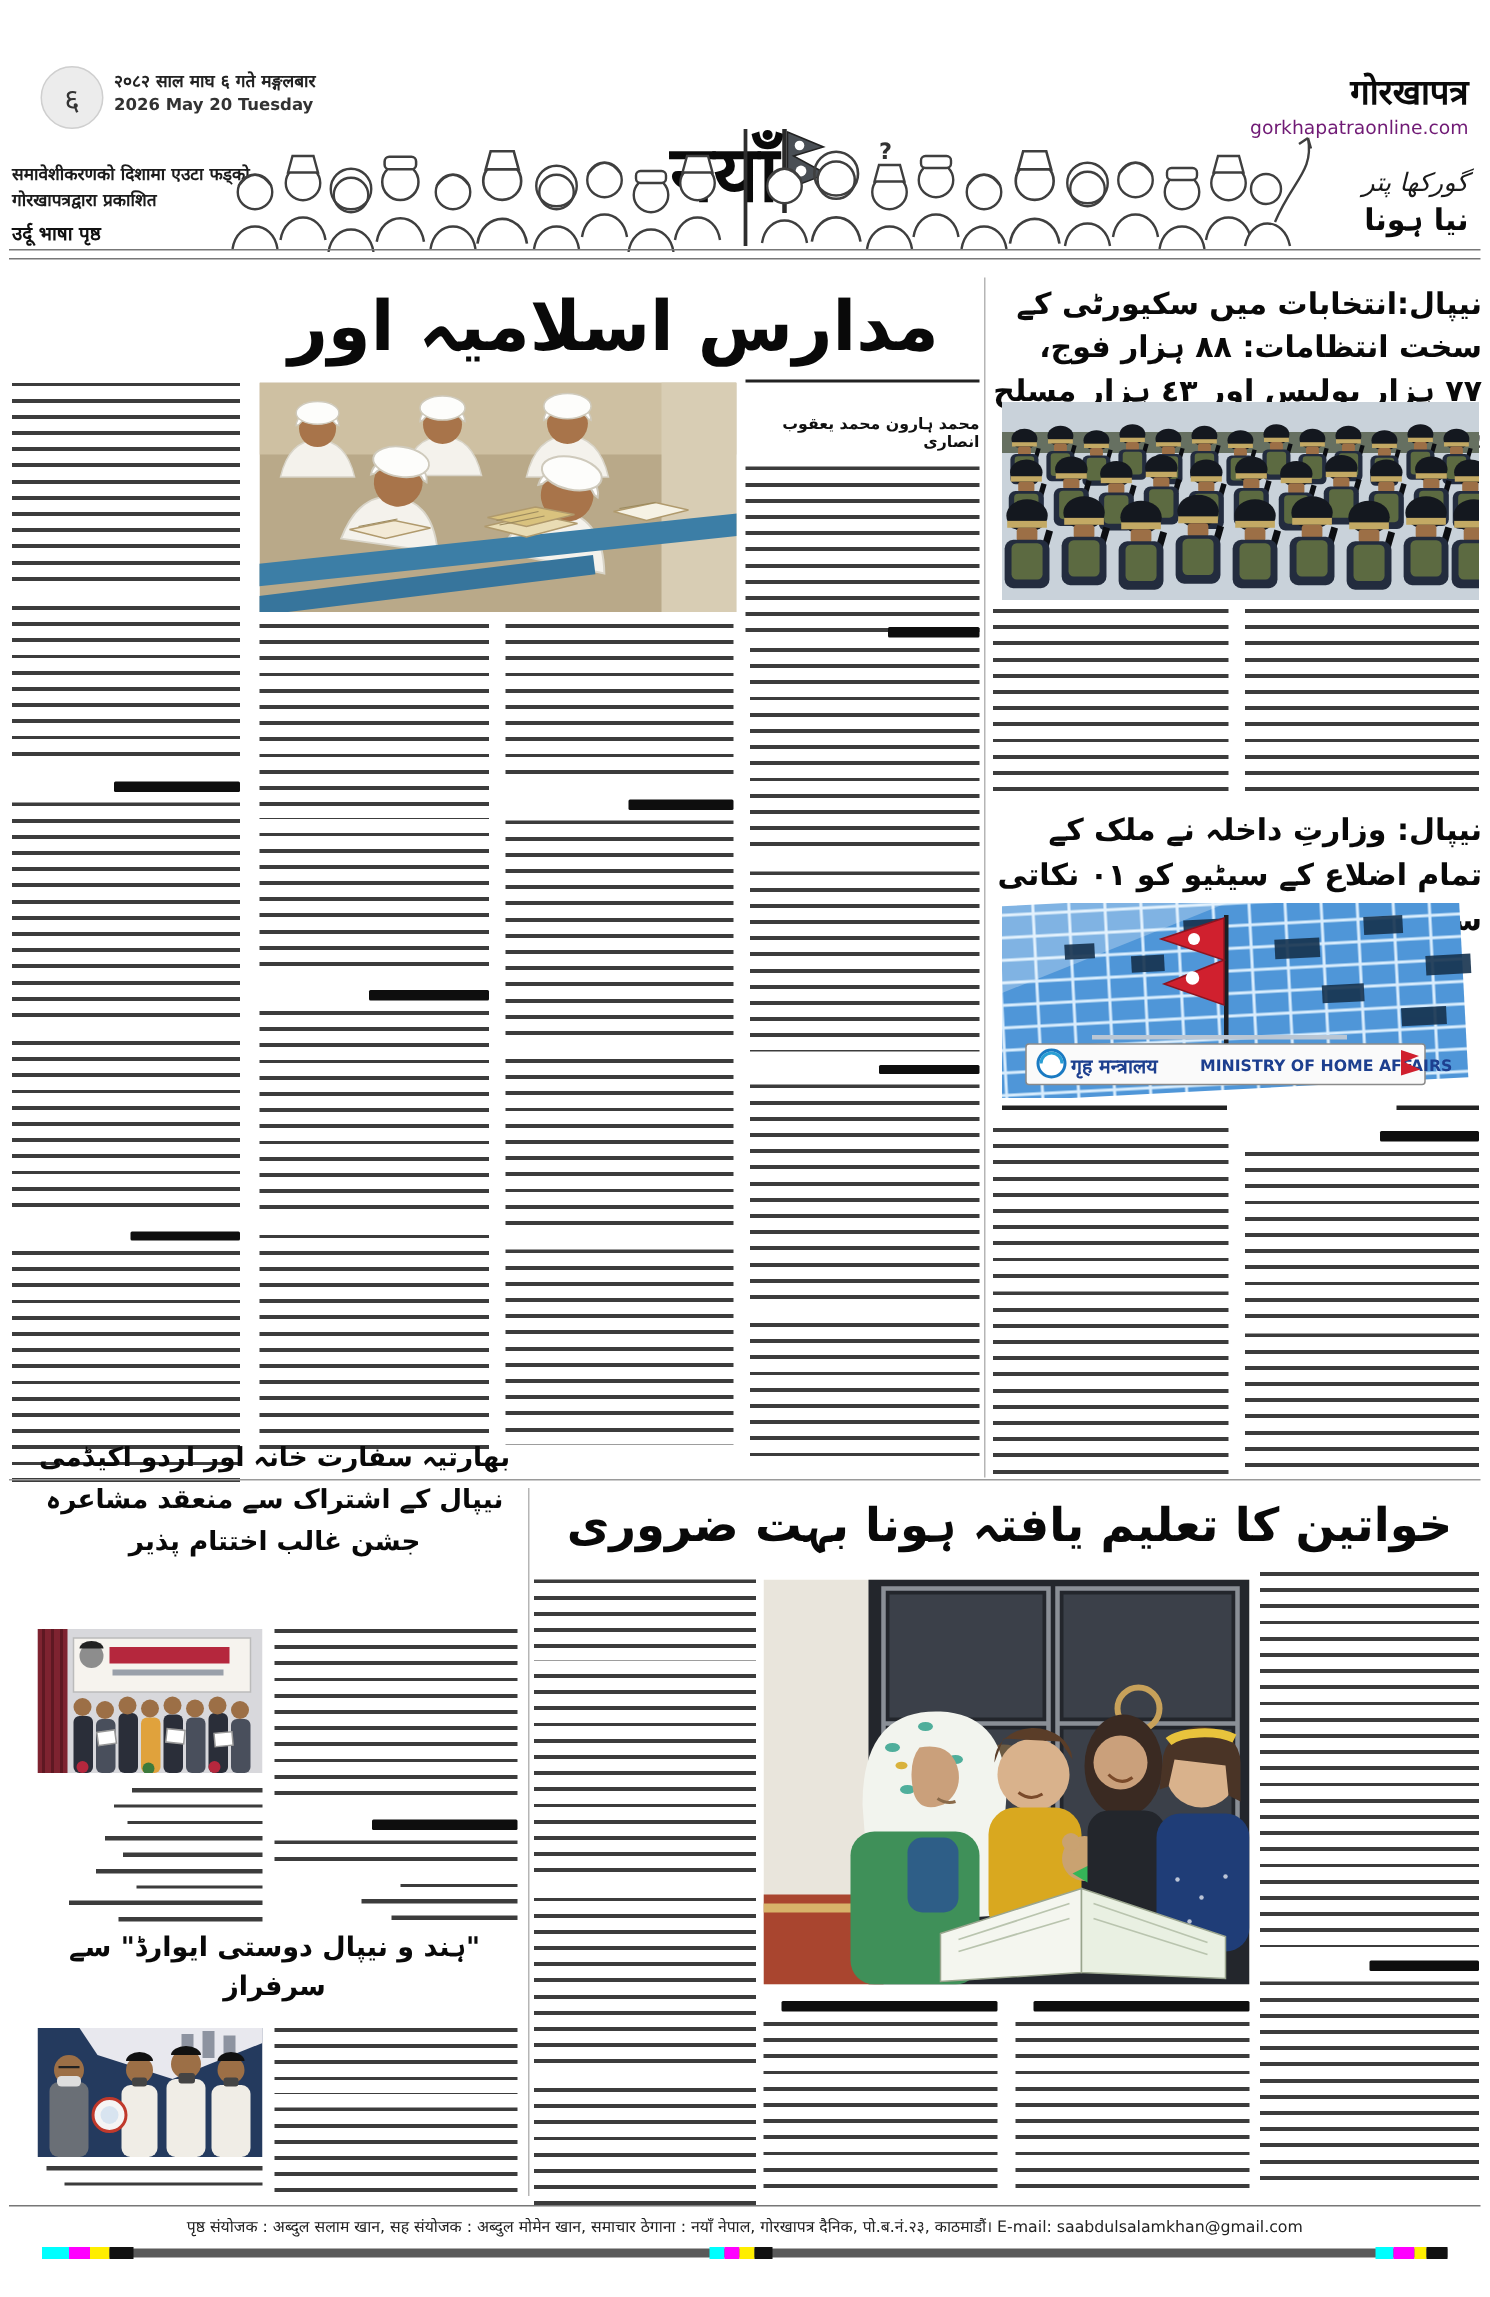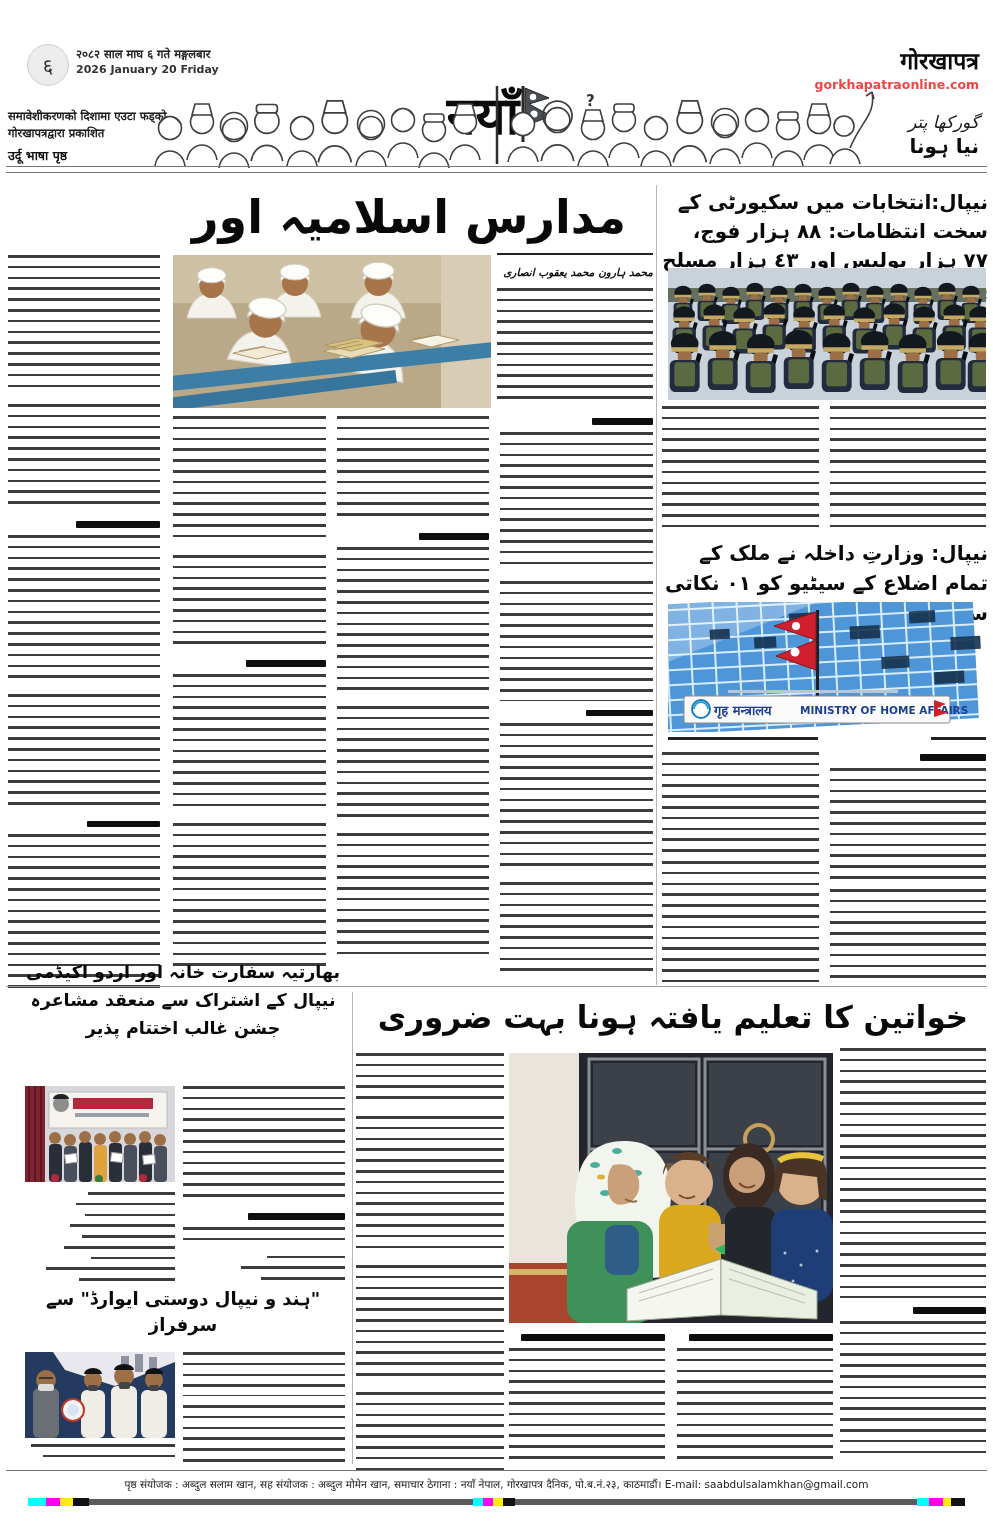--- a/index.html
+++ b/index.html
@@ -27,38 +27,38 @@
 
 <div class="page">
 
   <div class="abs" style="left:0;top:0;width:993px;height:172px;">
 
     <div class="abs dev" style="left:27px;top:44px;width:40px;height:40px;border-radius:50%;background:#ececec;border:1px solid #cfcfcf;
                 display:flex;align-items:center;justify-content:center;font-size:20px;color:#333;">६</div>
 
     <div class="abs" style="left:76px;top:46px;">
       <div class="dev" style="font-size:11.5px;font-weight:bold;color:#222;">२०८२ साल माघ ६ गते मङ्गलबार</div>
-      <div style="font-size:11px;color:#333;margin-top:2px;font-weight:600;">2026 January 20 Friday</div>
+      <div style="font-size:11px;color:#333;margin-top:2px;font-weight:600;">2026 May 20 Tuesday</div>
     </div>
 
     <div class="abs" style="left:320px;top:34px;width:360px;display:flex;align-items:center;justify-content:center;margin-top:44px;">
       <span class="dev" style="font-size:52px;font-weight:bold;color:#0a0a0a;">नयाँ</span>
       <span style="display:inline-block;width:34px;height:56px;">
         <svg width="34" height="56" viewBox="0 0 34 56">
           <line x1="4" y1="0" x2="4" y2="56" stroke="#2a2a2a" stroke-width="3"></line>
           <path d="M6,2 L30,12 L10,18 L32,30 L6,40 Z" fill="#4a4f55" stroke="#222" stroke-width="1"></path>
           <circle cx="14" cy="11" r="3.2" fill="#fff"></circle>
           <circle cx="15" cy="28" r="3.6" fill="#fff"></circle>
         </svg>
       </span>
     </div>
 
     <div class="abs" style="right:14px;top:44px;width:170px;text-align:right;">
       <div class="dev" style="font-size:23px;font-weight:bold;color:#0a0a0a;">गोरखापत्र</div>
-      <div style="font-size:12.5px;color:#ef4444;margin-top:1px;font-weight:bold;">gorkhapatraonline.com</div>
+      <div style="font-size:12.5px;color:#701a75;margin-top:1px;">gorkhapatraonline.com</div>
       <div class="urdu" dir="rtl" style="font-size:17px;color:#1a1a1a;margin-top:20px;font-style:italic;">گورکھا پتر</div>
       <div class="urdu" dir="rtl" style="font-size:20px;font-weight:bold;color:#0a0a0a;margin-top:2px;">نیا ہونا</div>
     </div>
 
     <div class="abs dev" style="left:8px;top:108px;width:170px;">
       <div style="font-size:11.5px;font-weight:bold;color:#1c1c1c;line-height:17px;">समावेशीकरणको दिशामा एउटा फड्को</div>
       <div style="font-size:11.5px;font-weight:bold;color:#1c1c1c;line-height:17px;">गोरखापत्रद्वारा प्रकाशित</div>
     </div>
     <div class="abs dev" style="left:8px;top:147px;font-size:12.5px;font-weight:bold;color:#111;">उर्दू भाषा पृष्ठ</div>
 
@@ -275,21 +275,21 @@
       <g stroke="#9c8a5e" stroke-width=".8">
         <line x1="158" y1="92" x2="186" y2="86"></line>
           <line x1="160" y1="95" x2="190" y2="89"></line>
         <line x1="66" y1="96" x2="92" y2="91"></line>
           <line x1="240" y1="84" x2="264" y2="80"></line>
       </g>
     </svg>
   </div>
 
   <div class="abs" style="left:497px;top:253px;width:156px;">
-    <div class="urdu" dir="rtl" style="border-top:2px solid #222;padding-top:11px;font-size:10.5px;font-weight:bold;color:#111;font-style:italic;">محمد ہارون محمد یعقوب انصاری</div>
+    <div class="urdu" dir="rtl" style="border-top:2px solid #222;padding-top:21px;font-size:10.5px;font-weight:bold;color:#111;">محمد ہارون محمد یعقوب انصاری</div>
     <div class="greek" style="height:112px;margin-top:10px;"></div>
   </div>
 
   <div class="abs" style="left:173px;top:416px;width:480px;display:flex;gap:11px;">
     <div class="gwrap" style="flex:1;">
       <div class="greek gp" style="height:130px;"></div>
       <div class="greek gp" style="height:96px;"></div>
       <div class="gsub" style="width:52%;"></div>
       <div class="greek gp" style="height:140px;"></div>
       <div class="greek gp" style="height:150px;"></div>

